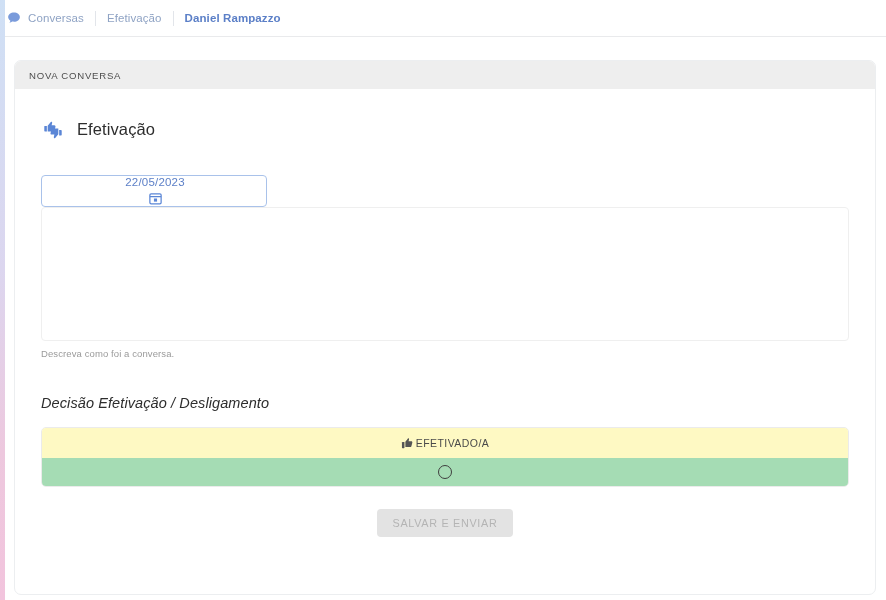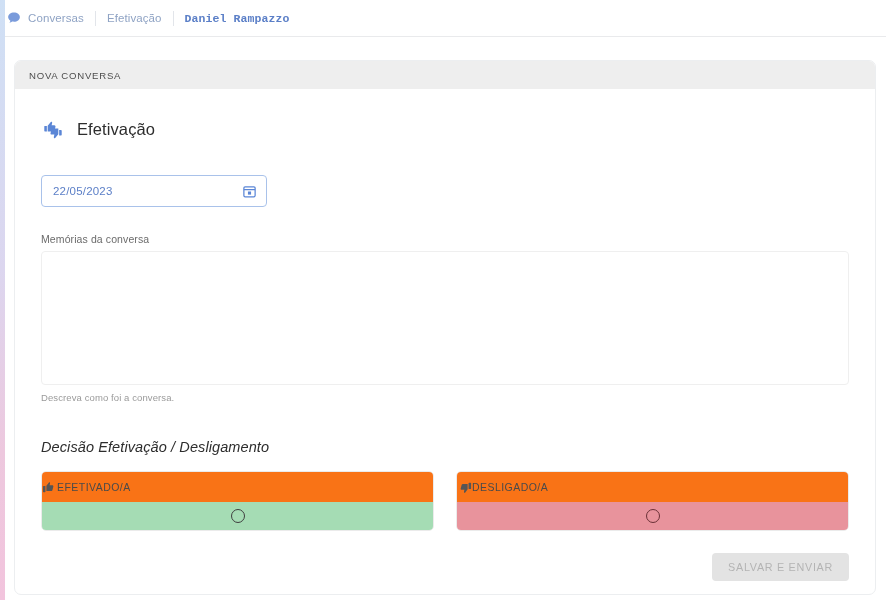--- a/index.html
+++ b/index.html
@@ -49,21 +49,20 @@
   .crumb {
     font-size: 11.5px;
     color: #8fa3c4;
     letter-spacing: .1px;
     white-space: nowrap;
   }
   .crumb.link { color: #8fa3c4; }
   .crumb.current {
     color: #5b7fc7;
     font-weight: bold;
-    font-family: Liberation Mono, monospace;
   }
   .crumb-sep {
     width: 1px;
     height: 15px;
     background: #e2e5ea;
     margin: 0 11px;
     flex: 0 0 auto;
   }
 
   
@@ -139,20 +138,21 @@
 
   .date-input-wrap {
     width: 226px;
     height: 32px;
     border: 1px solid #a9c2ea;
     border-radius: 4px;
     display: flex;
     align-items: center;
     padding: 0 9px 0 11px;
     background: #fff;
+    flex-direction: column;
   }
   .date-value {
     flex: 1;
     font-size: 11.5px;
     color: #5b7fc7;
     letter-spacing: .2px;
   }
   .cal-icon {
     width: 15px;
     height: 15px;
@@ -202,21 +202,22 @@
     border: 1px solid #ebebeb;
     border-radius: 5px;
     overflow: hidden;
     background: #fff;
     cursor: pointer;
   }
   .option-head {
     height: 30px;
     display: flex;
     align-items: center;
-    background: #f97316;
+    justify-content: center;
+    background: #fef9c3;
     gap: 0;
   }
   .option-head-icon {
     width: 15px;
     height: 15px;
     display: inline-flex;
     align-items: center;
     justify-content: center;
     color: #555555;
   }
@@ -238,21 +239,21 @@
     height: 14px;
     border-radius: 50%;
     border: 1.4px solid #3f3f3f;
     background: transparent;
   }
   .radio-circle.on-red { border-color: #6b3137; }
 
   
   .footer-row {
     display: flex;
-    justify-content: flex-end;
+    justify-content: center;
     margin-top: 22px;
   }
   .submit-btn {
     background: #e3e3e3;
     color: #b4b4b4;
     border: none;
     border-radius: 4px;
     height: 28px;
     padding: 0 16px;
     font-size: 10.8px;
@@ -306,21 +307,20 @@
           <span class="cal-icon">
             <svg viewBox="0 0 24 24" width="15" height="15" fill="none" stroke="currentColor" stroke-width="2" aria-hidden="true">
               <rect x="3" y="4.5" width="18" height="16" rx="2"></rect>
               <line x1="3" y1="9" x2="21" y2="9"></line>
               <rect x="9.5" y="12" width="5" height="5" fill="currentColor" stroke="none"></rect>
             </svg>
           </span>
         </div>
       </div>
 
-      <div class="textarea-label field-label">Memórias da conversa</div>
       <textarea class="memo-area" placeholder="" style=""></textarea>
       <div class="helper-text">Descreva como foi a conversa.</div>
 
       <div class="decision-title">Decisão Efetivação / Desligamento</div>
 
       <div class="options-row">
 
         <div class="option-card">
           <div class="option-head">
             <span class="option-head-icon">
@@ -329,34 +329,20 @@
                 <path d="M7 9.2l4.1-5.4c.4-.5 1.1-.5 1.5 0 .3.4.4.9.3 1.4l-.8 3.3h4.4c1.1 0 1.9 1 1.6 2.1l-1.5 5.6c-.2.9-1 1.5-1.9 1.5H7V9.2z"></path>
               </svg>
             </span>
             <span class="option-head-label">EFETIVADO/A</span>
           </div>
           <div class="option-band band-green">
             <span class="radio-circle"></span>
           </div>
         </div>
 
-        <div class="option-card">
-          <div class="option-head">
-            <span class="option-head-icon">
-              <svg viewBox="0 0 24 24" width="15" height="15" fill="currentColor" aria-hidden="true">
-                <rect x="18.5" y="4.5" width="4" height="10" rx="1"></rect>
-                <path d="M17 14.8l-4.1 5.4c-.4.5-1.1.5-1.5 0-.3-.4-.4-.9-.3-1.4l.8-3.3H7.5c-1.1 0-1.9-1-1.6-2.1l1.5-5.6c.2-.9 1-1.5 1.9-1.5H17v8.5z"></path>
-              </svg>
-            </span>
-            <span class="option-head-label">DESLIGADO/A</span>
-          </div>
-          <div class="option-band band-red">
-            <span class="radio-circle on-red"></span>
-          </div>
-        </div>
 
       </div>
 
       <div class="footer-row">
         <button class="submit-btn" disabled="">SALVAR E ENVIAR</button>
       </div>
 
     </div>
   </div>
 </div>

